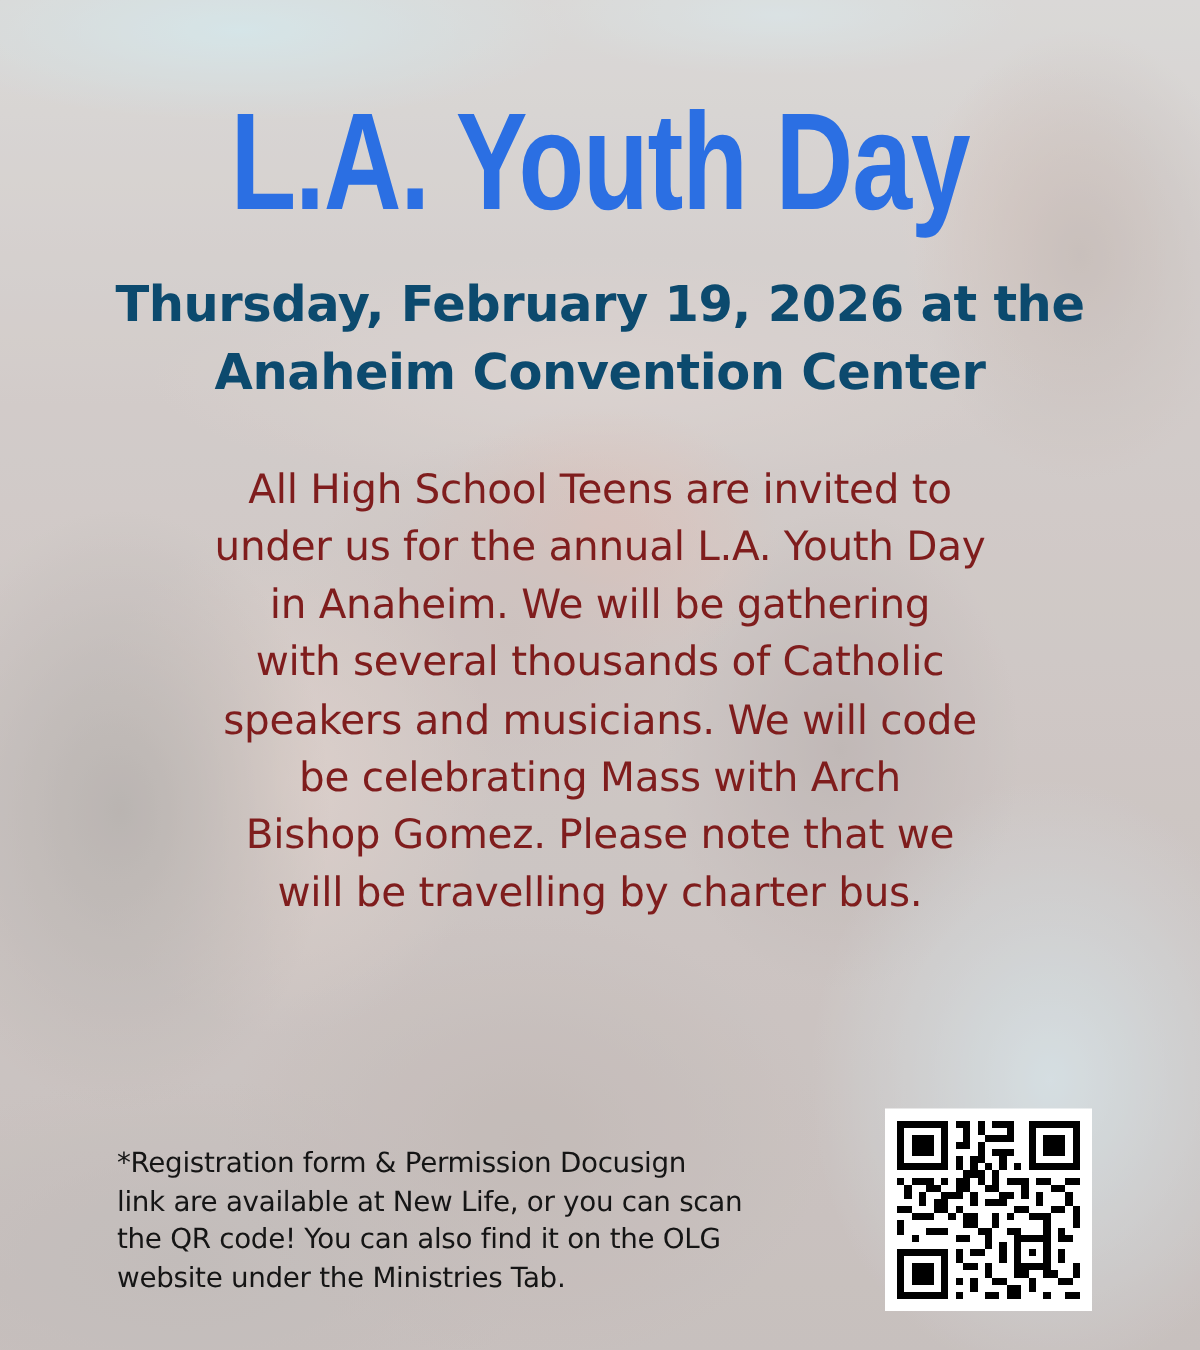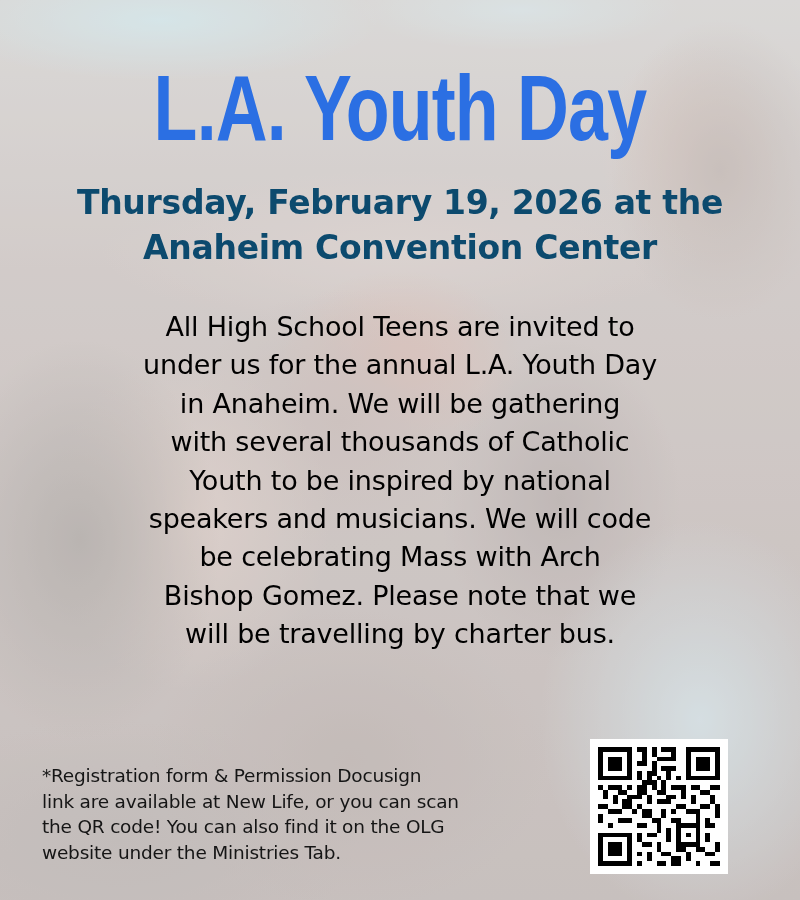--- a/index.html
+++ b/index.html
@@ -72,41 +72,41 @@
       letter-spacing: -0.3px;
     }
     .subtitle .line { display: block; white-space: nowrap; }
 
     .body-text {
       position: absolute;
       left: 0;
       right: 0;
       top: 308px;
       text-align: center;
-      color: #000000;
+      color: #7f1d1d;
       font-family: "DejaVu Sans", sans-serif;
       font-weight: 400;
       font-size: 27px;
       line-height: 38.4px;
       letter-spacing: -0.2px;
     }
     .body-text .line { display: block; white-space: nowrap; }
 
     .footnote {
       position: absolute;
       left: 42px;
       top: 763px;
       width: 520px;
       color: #151515;
       font-family: "DejaVu Sans", sans-serif;
       font-size: 18.5px;
       line-height: 25.5px;
       letter-spacing: -0.2px;
     }
-    .footnote .line { display: block; white-space: nowrap; }
+    .footnote .line { display: block; white-space: nowrap; margin-left: 36px; }
 
     .qr {
       position: absolute;
       left: 590px;
       top: 739px;
       width: 138px;
       height: 135px;
       background: #ffffff;
       box-sizing: border-box;
       padding: 8px;
@@ -128,21 +128,20 @@
 <div class="subtitle">
   <span class="line">Thursday, February 19, 2026 at the</span>
   <span class="line">Anaheim Convention Center</span>
 </div>
 
 <div class="body-text">
   <span class="line">All High School Teens are invited to</span>
   <span class="line">under us for the annual L.A. Youth Day</span>
   <span class="line">in Anaheim. We will be gathering</span>
   <span class="line">with several thousands of Catholic</span>
-  <span class="line">Youth to be inspired by national</span>
   <span class="line">speakers and musicians. We will code</span>
   <span class="line">be celebrating Mass with Arch</span>
   <span class="line">Bishop Gomez. Please note that we</span>
   <span class="line">will be travelling by charter bus.</span>
 </div>
 
 <div class="footnote">
   <span class="line">*Registration form &amp; Permission Docusign</span>
   <span class="line">link are available at New Life, or you can scan</span>
   <span class="line">the QR code! You can also find it on the OLG</span>

